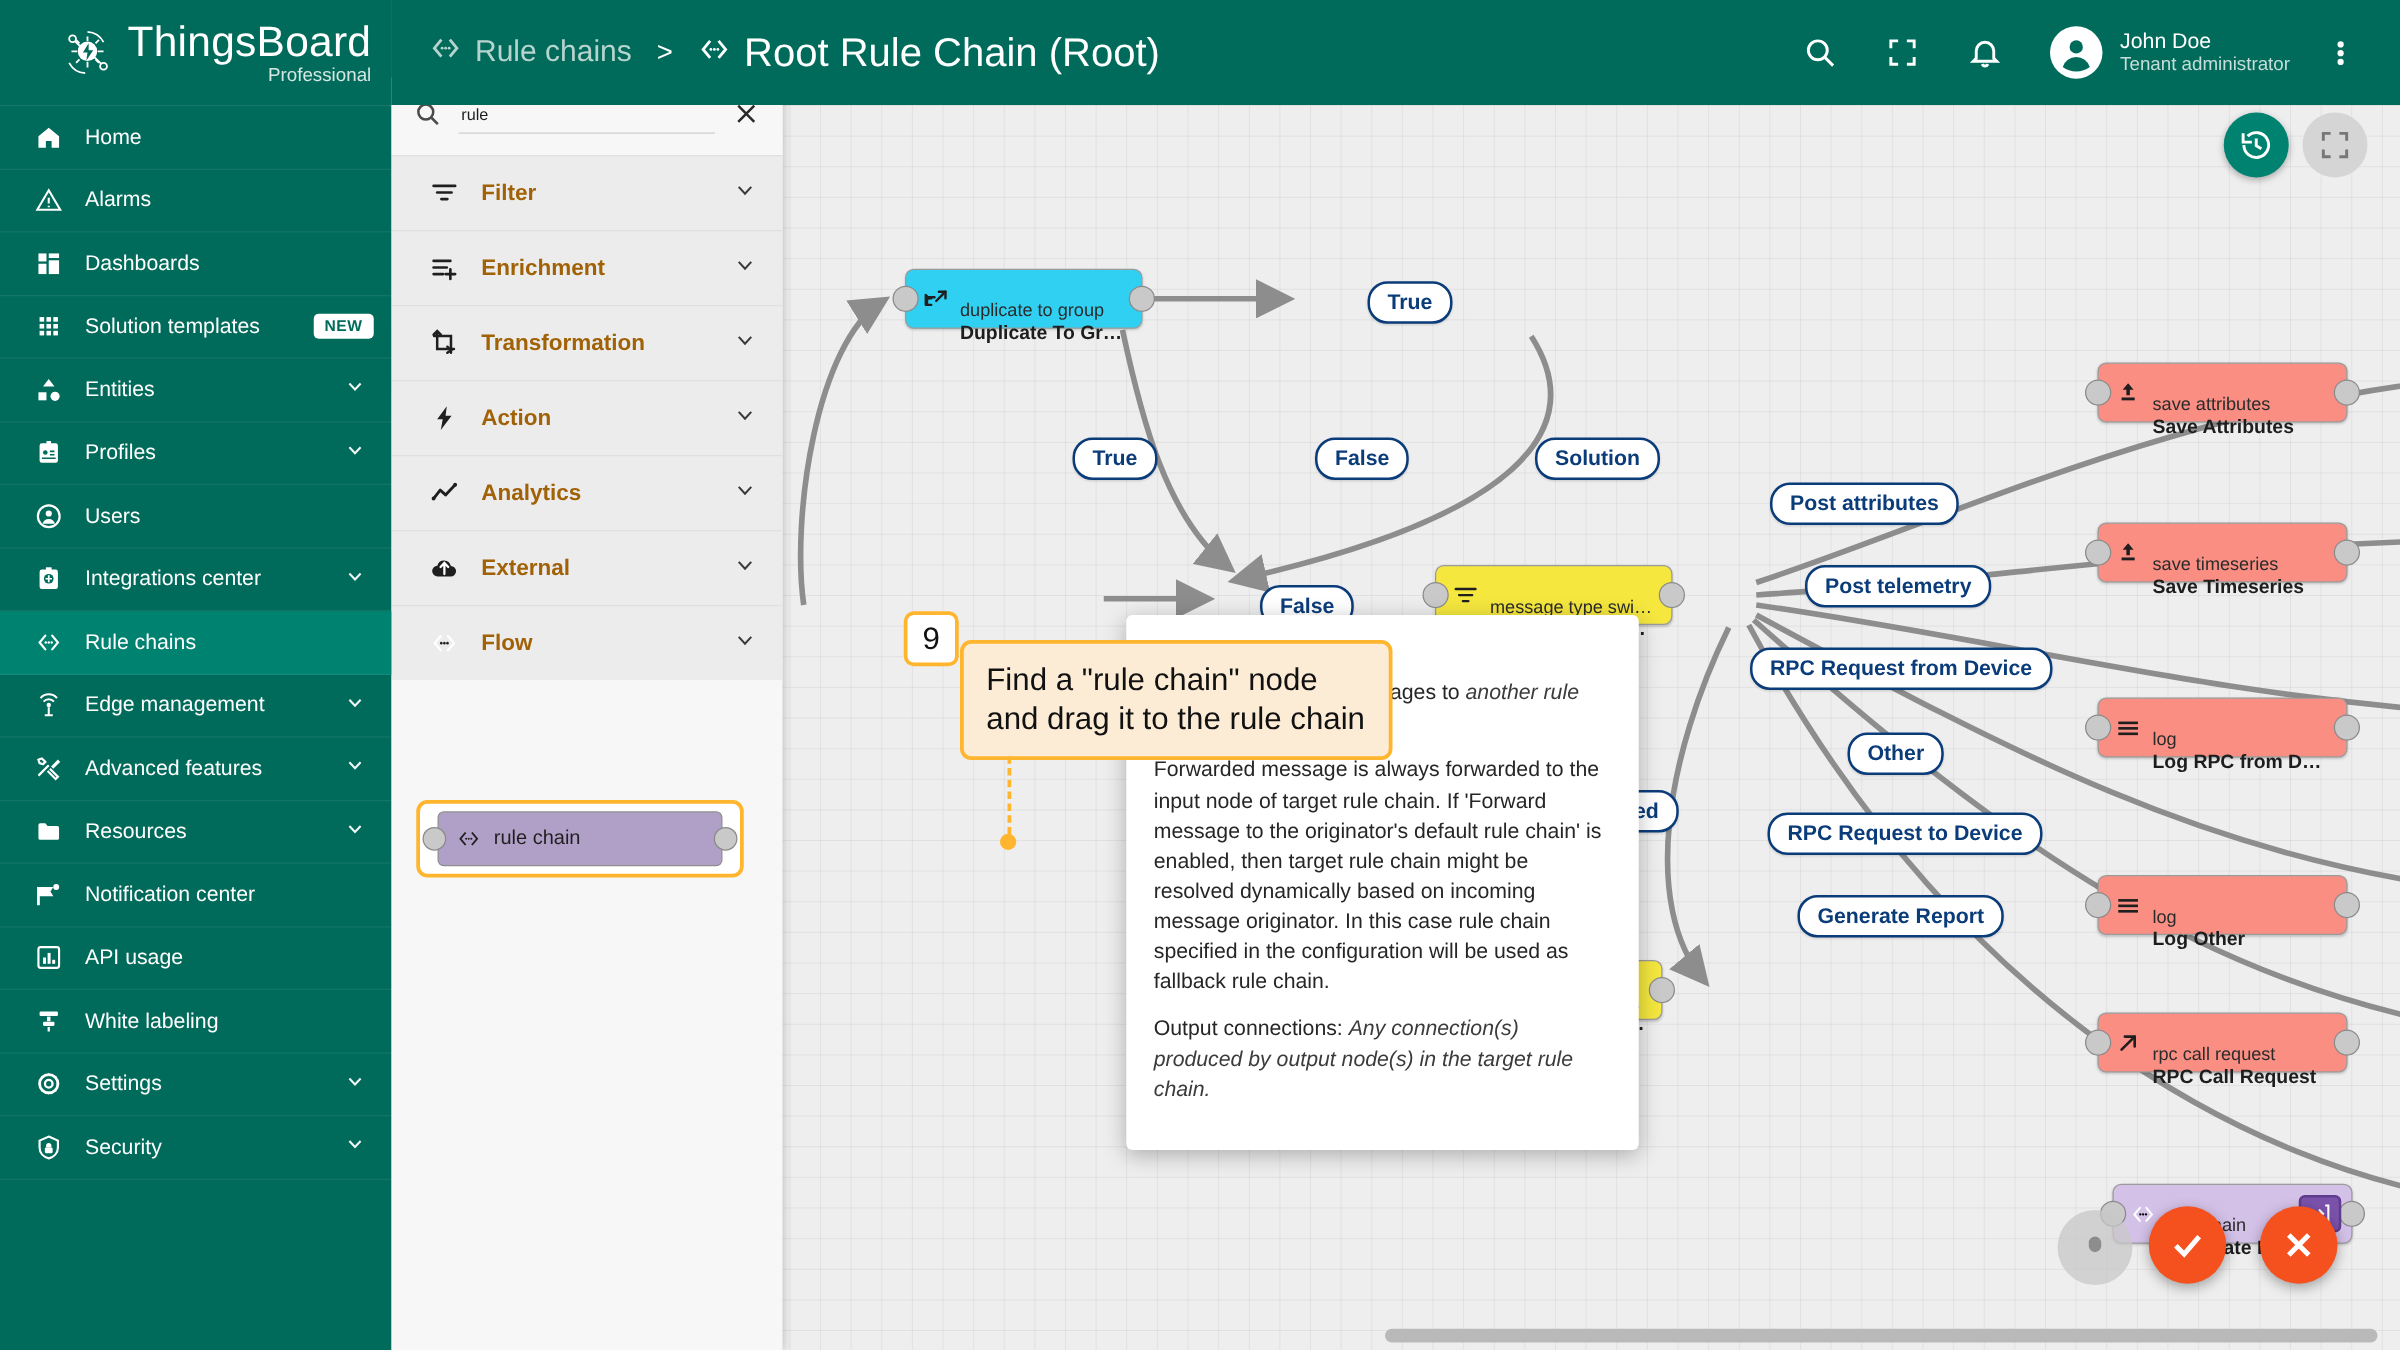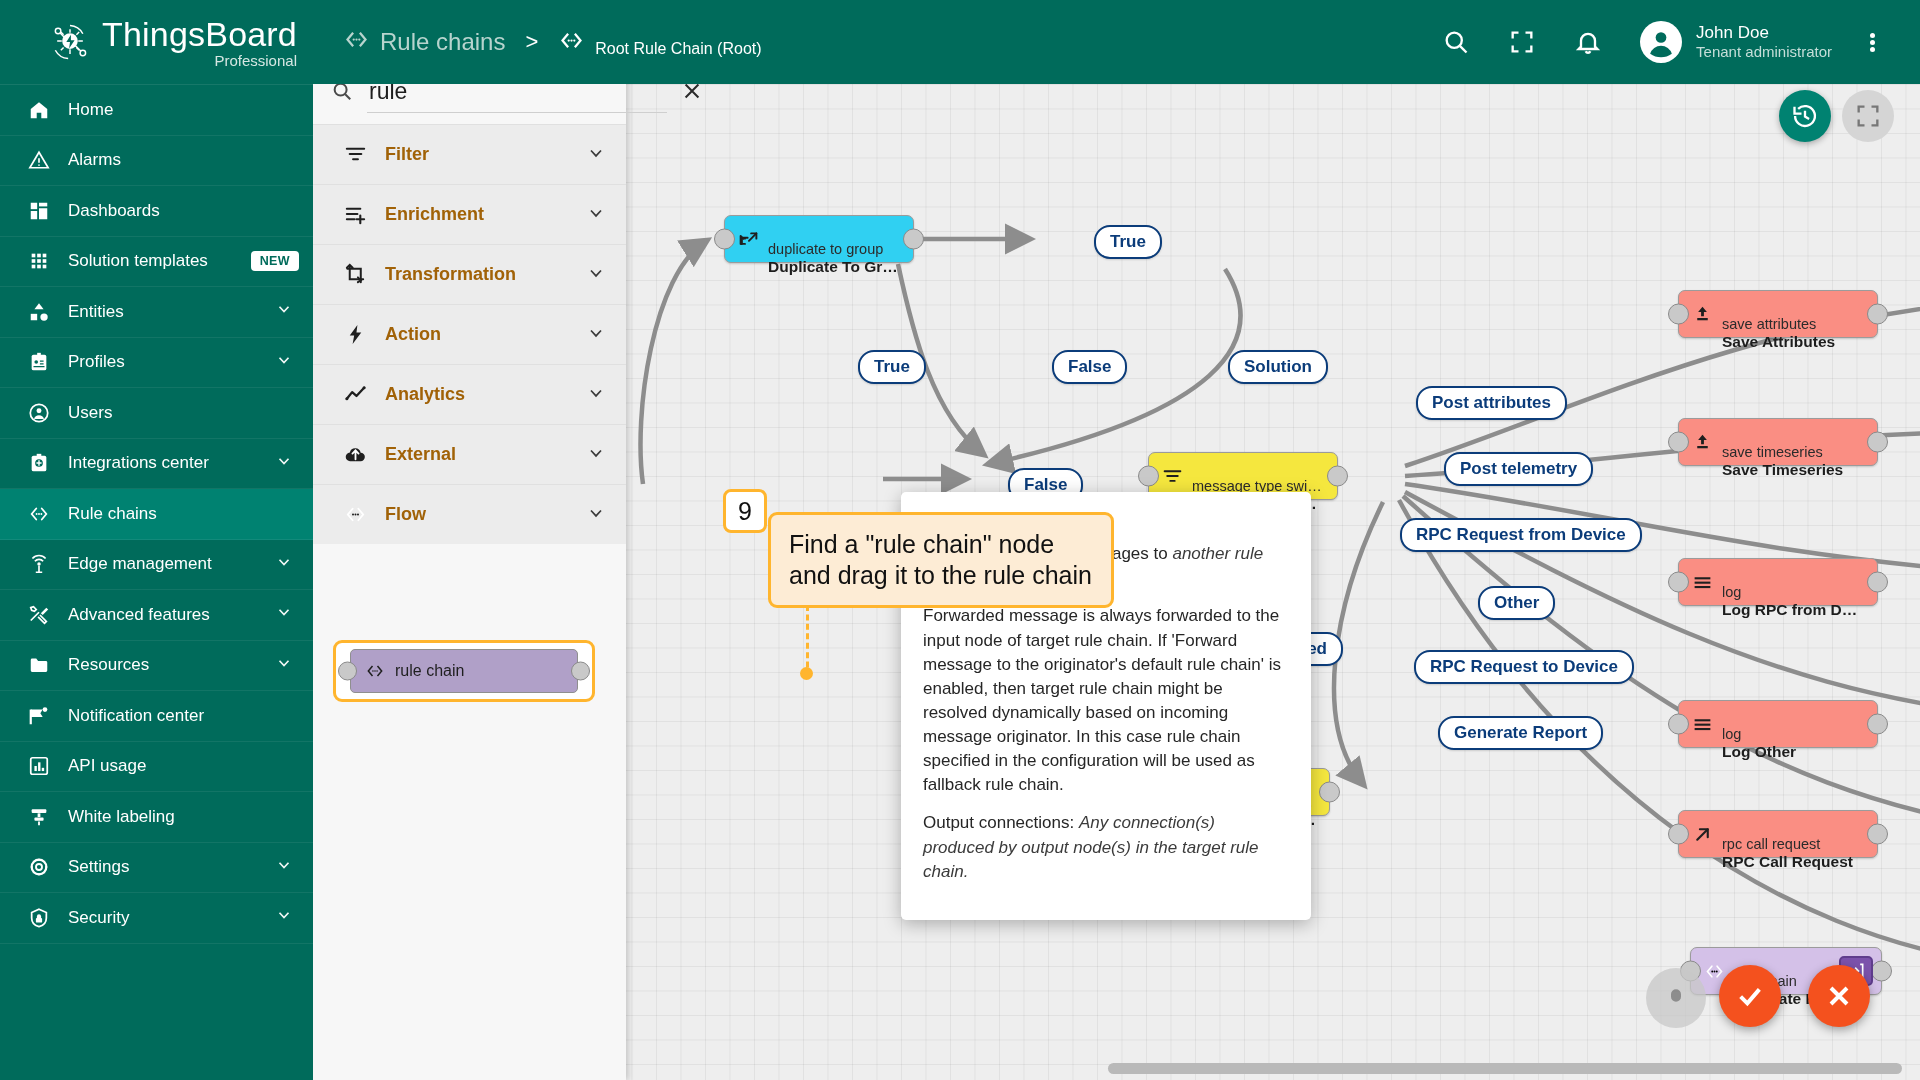--- a/index.html
+++ b/index.html
@@ -44,21 +44,21 @@
   .nav-chev svg { width: 18px; height: 18px; stroke: #fff; fill: none; stroke-width: 2.2; }
 
   
   .main { flex: 1; position: relative; height: 1080px; }
   .topbar {
     height: 84px; background: #006b5b; display: flex; align-items: center;
     padding: 0 26px 0 30px; gap: 0; position: relative; z-index: 30;
   }
   .breadcrumb { display: flex; align-items: center; gap: 14px; flex: 1; }
   .bc-link { display: flex; align-items: center; gap: 10px; color: #b7d4ce; font-size: 24px; cursor: pointer; }
-  .bc-current { display: flex; align-items: flex-end; gap: 10px; color: #ffffff; font-size: 16px; }
+  .bc-current { display: flex; align-items: flex-end; gap: 10px; color: #ffffff; font-size: 32px; }
   .bc-sep { color: #ffffff; font-size: 22px; margin: 0 6px; }
   .bc-ico svg { width: 27px; height: 27px; fill: none; stroke-width: 2; }
   .top-actions { display: flex; align-items: center; gap: 10px; }
   .icon-btn { width: 56px; height: 56px; border-radius: 50%; display: flex; align-items: center; justify-content: center; cursor: pointer; }
   .icon-btn svg { width: 28px; height: 28px; stroke: #fff; fill: none; stroke-width: 2; }
   .user-block { display: flex; align-items: center; gap: 14px; margin-left: 14px; cursor: pointer; }
   .user-avatar { width: 42px; height: 42px; border-radius: 50%; background: #fff; display: flex; align-items: center; justify-content: center; }
   .user-avatar svg { width: 40px; height: 40px; fill: #006b5b; }
   .user-meta { display: flex; flex-direction: column; line-height: 1.25; }
   .user-name { color: #ffffff; font-size: 17px; }
@@ -123,21 +123,21 @@
     height: 62px; background: #006b5b; display: flex; align-items: center; gap: 16px; padding: 0 20px 0 18px;
   }
   .drawer-head .dh-ico svg { width: 26px; height: 26px; stroke: #fff; fill: none; stroke-width: 2; }
   .drawer-head .dh-title { flex: 1; color: #fff; font-size: 21px; }
   .drawer-head .dh-chev { cursor: pointer; }
   .drawer-head .dh-chev svg { width: 20px; height: 20px; fill: #2dbda4; }
 
   .drawer-search { height: 62px; display: flex; align-items: center; gap: 14px; padding: 0 18px; background: #f7f7f7; }
   .drawer-search .ds-ico svg { width: 22px; height: 22px; stroke: #4a4a4a; fill: none; stroke-width: 2.2; }
   .drawer-search input {
-    flex: 1; border: none; outline: none; background: transparent; font-size: 23px; color: #1d1d1d;
+    flex: 1; border: none; outline: none; background: transparent; font-size: 13px; color: #1d1d1d;
     font-family: "Liberation Sans", sans-serif; border-bottom: 1px solid #cfcfcf; padding: 4px 2px 7px;
   }
   .drawer-search .ds-clear { cursor: pointer; }
   .drawer-search .ds-clear svg { width: 22px; height: 22px; stroke: #2a2a2a; stroke-width: 2.2; fill: none; }
 
   .lib-list { flex: 1; overflow: hidden; }
   .lib-item {
     height: 60px; display: flex; align-items: center; gap: 16px; padding: 0 20px 0 28px;
     background: #ececec; border-top: 1px solid #e0e0e0; cursor: pointer;
   }

